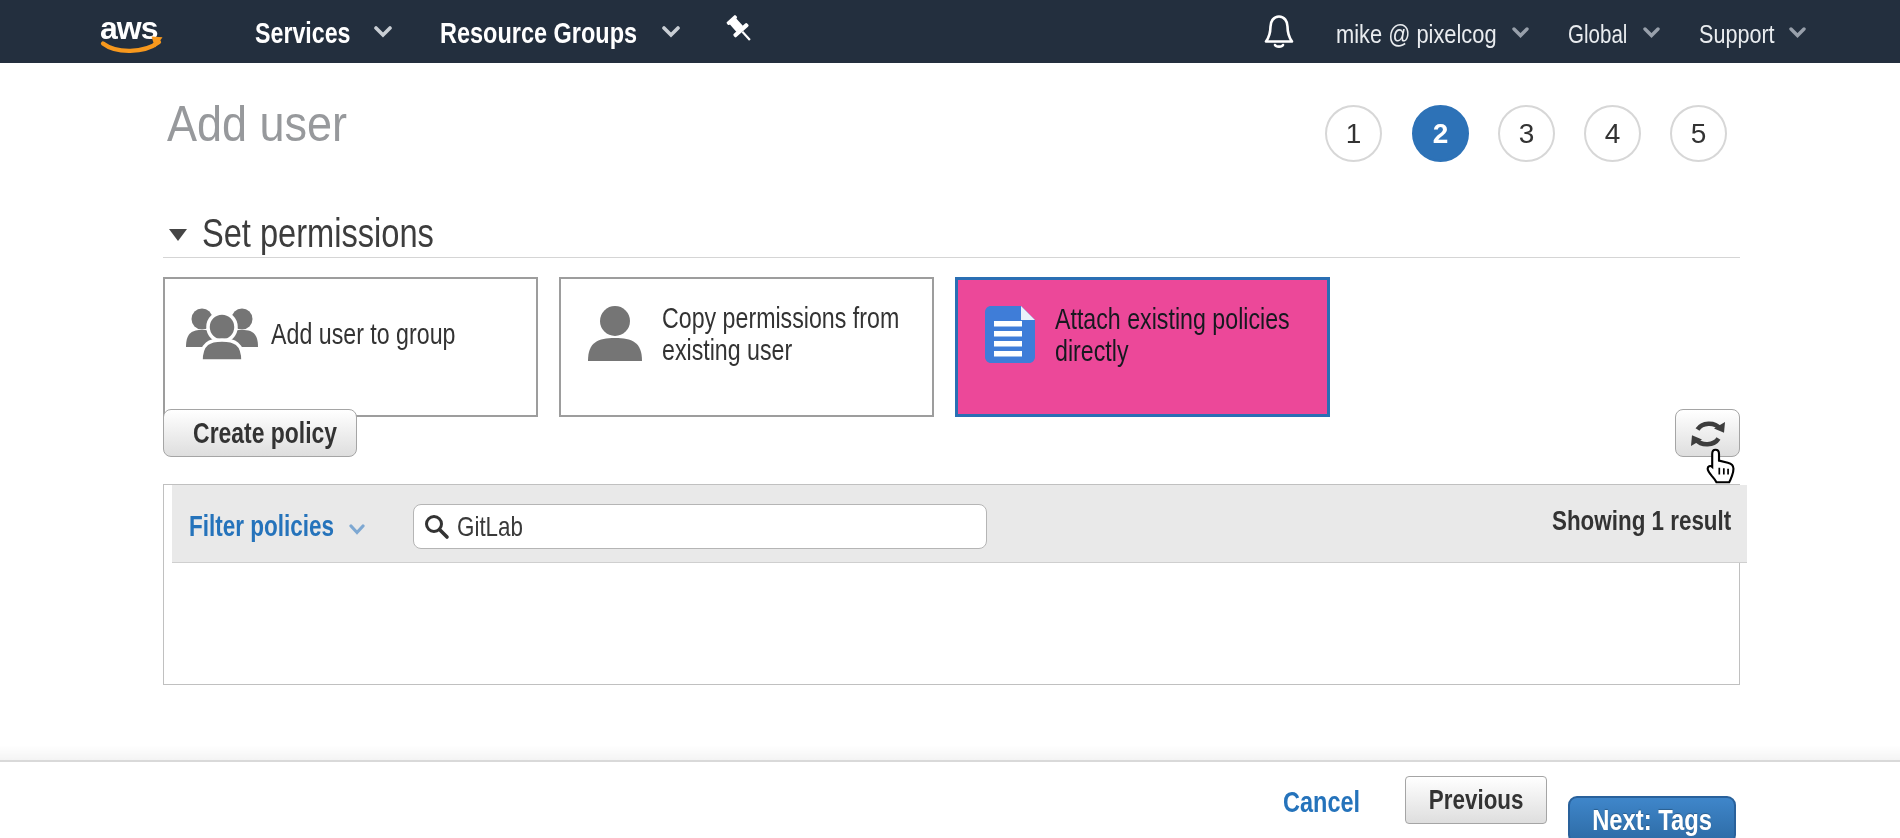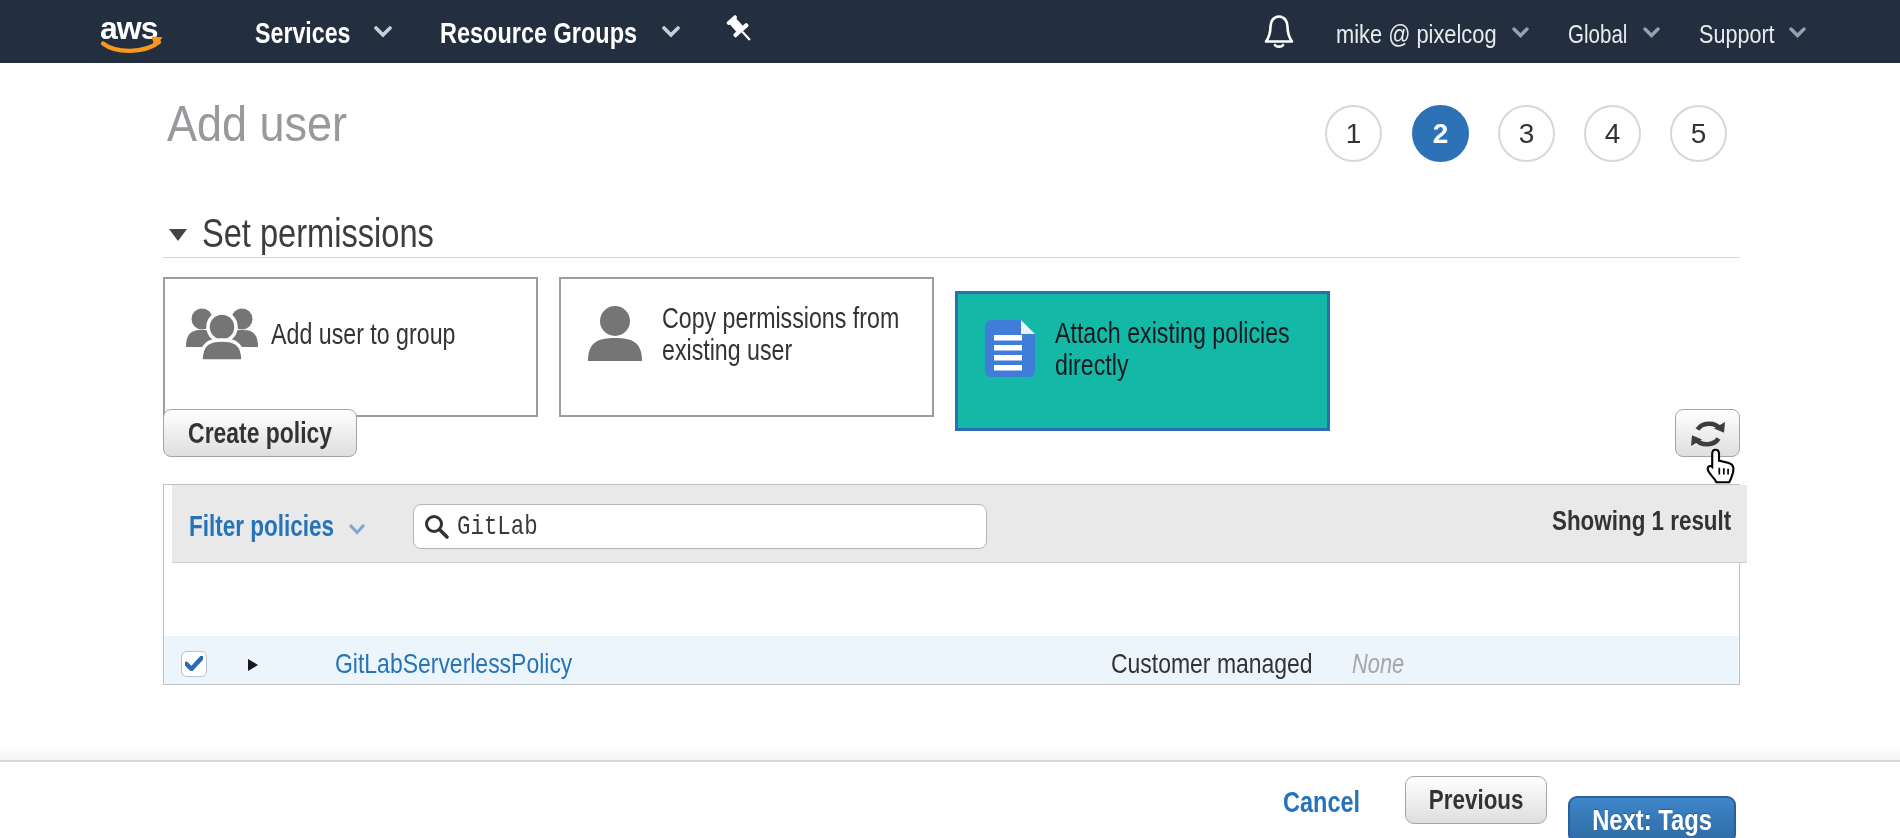--- a/index.html
+++ b/index.html
@@ -19,37 +19,37 @@
 .step { position:absolute; top:105px; width:57px; height:57px; border-radius:50%; border:2px solid #d7d7d7; background:#fff; color:#333; font-size:28px; text-align:center; line-height:54px; }
 .step.active { background:#2d72b7; border-color:#2d72b7; color:#fff; font-weight:bold; }
 
 
 #setperm { position:absolute; left:202px; top:211px; font-size:40px; color:#3d3d3d; transform:scaleX(.815); transform-origin:0 50%; white-space:nowrap; }
 #setperm-tri { position:absolute; left:169px; top:229px; width:0; height:0; border-left:9px solid transparent; border-right:9px solid transparent; border-top:12px solid #454545; }
 #hr1 { position:absolute; left:163px; top:257px; width:1577px; height:1px; background:#d5d5d5; }
 
 
 .card { position:absolute; top:277px; height:140px; background:#fff; border:2px solid #9d9d9d;padding-left:14px; }
-.card.sel { background:#14b8a6; border:3px solid #2a6fb4;margin-top:14px; }
+.card.sel { background:#ec4899; border:3px solid #2a6fb4; }
 .cardtext { position:absolute; font-size:29px; color:#333; line-height:32px; transform:scaleX(.8); transform-origin:0 0; white-space:nowrap; }
 
 
 .graybtn { position:absolute; background:linear-gradient(#ffffff,#dedede); border:1px solid #a5a5a5; border-radius:8px; color:#333; font-weight:bold; font-size:29px; text-align:center; }
 .graybtn > span { display:inline-block; transform:scaleX(.79); transform-origin:50% 50%; white-space:nowrap; }
 
 
 #panel { position:absolute; left:163px; top:484px; width:1577px; height:201px; border:1px solid #c0c0c0; background:#fff; }
 #filterbar { position:absolute; left:8px; top:0; width:1575px; height:78px; background:#e9e9e9; border-bottom:1px solid #cfcfcf; }
 #thead { position:absolute; left:0; top:79px; width:1575px; height:71px; background:linear-gradient(#f7f7f7,#e9e9e9); border-bottom:1px solid #cccccc; }
 #trow { position:absolute; left:0; top:151px; width:1575px; height:48px; background:#edf5fc; }
 .vsep { position:absolute; top:0; width:1px; height:71px; background:#cdcdcd; }
 .th { position:absolute; top:23px; font-size:28px; font-weight:bold; color:#333; transform:scaleX(.8); transform-origin:0 50%; white-space:nowrap; }
 .td { position:absolute; top:12px; font-size:28px; color:#333; transform:scaleX(.82); transform-origin:0 50%; white-space:nowrap; }
 
-#searchbox { position:absolute; left:241px; top:19px; width:574px; height:45px; background:#fff; border:1px solid #b5b5b5; border-radius:8px;font-family:Liberation Mono, monospace; }
+#searchbox { position:absolute; left:241px; top:19px; width:574px; height:45px; background:#fff; border:1px solid #b5b5b5; border-radius:8px; }
 
 
 #hr2 { position:absolute; left:0; top:760px; width:1900px; height:2px; background:#d9d9d9; }
 #hr2shadow { position:absolute; left:0; top:745px; width:1900px; height:15px; background:linear-gradient(rgba(0,0,0,0), rgba(0,0,0,0.045)); }
 .bluebtn { position:absolute; background:linear-gradient(#3f86ca,#2d6ba5); border:2px solid #29619b; border-radius:9px; color:#fff; font-weight:bold; font-size:29px; text-align:center; }
 .bluebtn > span { display:inline-block; transform:scaleX(.82); transform-origin:50% 50%; white-space:nowrap; text-shadow:0 -1px 1px rgba(0,0,0,0.25); }
 a.link { color:#2573bb; text-decoration:none; font-weight:bold; }
 </style>
 </head>
 <body>
@@ -135,21 +135,21 @@
     <path d="M6 0 L36 0 L50 14 L50 51 C50 54.3 47.3 57 44 57 L6 57 C2.7 57 0 54.3 0 51 L0 6 C0 2.7 2.7 0 6 0 Z" fill="#3f7dd8"></path>
     <path d="M36 0 L36 14 L50 14 Z" fill="#e9f2fb"></path>
     <rect x="9" y="15" width="28" height="5.5" fill="#fff"></rect>
     <rect x="9" y="25" width="28" height="5.5" fill="#fff"></rect>
     <rect x="9" y="35" width="28" height="5.5" fill="#fff"></rect>
     <rect x="9" y="45" width="28" height="5.5" fill="#fff"></rect>
   </svg>
   <div class="cardtext" style="left:97px;top:23px;color:#16191f;">Attach existing policies<br>directly</div>
 </div>
 
-<div class="graybtn" style="left:163px;top:409px;width:194px;height:48px;line-height:46px;"><span>Create policy</span></div>
+<div class="graybtn" style="left:163px;top:409px;width:194px;height:48px;line-height:46px;text-align:right;"><span>Create policy</span></div>
 <div class="graybtn" style="left:1675px;top:409px;width:65px;height:48px;">
   <svg style="position:absolute;left:14px;top:9px;" width="36" height="30" viewBox="0 0 36 30">
     <path d="M30 9.5 A 13 10.5 0 0 0 7.5 10.5" fill="none" stroke="#3d3d3d" stroke-width="4.6"></path>
     <path d="M35 3 L34 13.8 L24 9.5 Z" fill="#3d3d3d"></path>
     <path d="M6 20.5 A 13 10.5 0 0 0 28.5 19.5" fill="none" stroke="#3d3d3d" stroke-width="4.6"></path>
     <path d="M1 27 L2 16.2 L12 20.5 Z" fill="#3d3d3d"></path>
   </svg>
 </div>
 
 <svg class="abs" style="left:1703px;top:447px;" width="34" height="38" viewBox="0 0 24 26">
@@ -165,30 +165,19 @@
       </svg>
     <div id="searchbox">
       <svg class="abs" style="left:10px;top:9px;" width="26" height="26" viewBox="0 0 26 26">
         <circle cx="10" cy="10" r="7.5" fill="none" stroke="#333" stroke-width="3"></circle>
         <path d="M15.5 15.5 L23 23" stroke="#333" stroke-width="3.6" stroke-linecap="round"></path>
       </svg>
       <div class="t abs" style="left:43px;top:6px;font-size:28px;color:#3a3a3a;transform:scaleX(.8);">GitLab</div>
     </div>
     <div class="t abs" style="left:1380px;top:20px;font-size:28px;font-weight:bold;color:#333;transform:scaleX(.8);">Showing 1 result</div>
   </div>
-  <div id="trow">
-    <div class="abs" style="left:17px;top:15px;width:26px;height:26px;background:#fff;border:1px solid #b9c3cc;border-radius:6px;">
-      <svg class="abs" style="left:3px;top:4px;" width="18" height="15" viewBox="0 0 18 15">
-          <path d="M1.5 8 L6.5 13 L16.5 2" fill="none" stroke="#2d6cb4" stroke-width="4.5" stroke-linecap="round" stroke-linejoin="round"></path>
-        </svg>
-    </div>
-    <div class="abs" style="left:84px;top:23px;width:0;height:0;border-top:6px solid transparent;border-bottom:6px solid transparent;border-left:10px solid #16191f;"></div>
-    <a class="td link" style="left:171px;font-weight:normal;" href="#">GitLabServerlessPolicy</a>
-    <div class="td" style="left:947px;">Customer managed</div>
-    <div class="td" style="left:1188px;color:#a5a5a5;font-style:italic;transform:scaleX(.78);">None</div>
-  </div>
 </div>
 
 <div id="hr2shadow"></div>
 <div id="hr2"></div>
 <a class="link t abs" style="left:1283px;top:786px;font-size:29px;transform:scaleX(.81);" href="#">Cancel</a>
-<div class="graybtn" style="left:1405px;top:776px;width:142px;height:48px;line-height:46px;border-radius:9px;font-size:28px;"><span style="transform:scaleX(.8);">Previous</span></div>
+<div class="graybtn" style="left:1405px;top:776px;width:142px;height:48px;line-height:46px;border-radius:4px;font-size:28px;"><span style="transform:scaleX(.8);">Previous</span></div>
 <div class="bluebtn" style="left:1568px;top:776px;width:168px;height:48px;line-height:44px;margin-top:20px;"><span>Next: Tags</span></div>
 
 </body></html>

